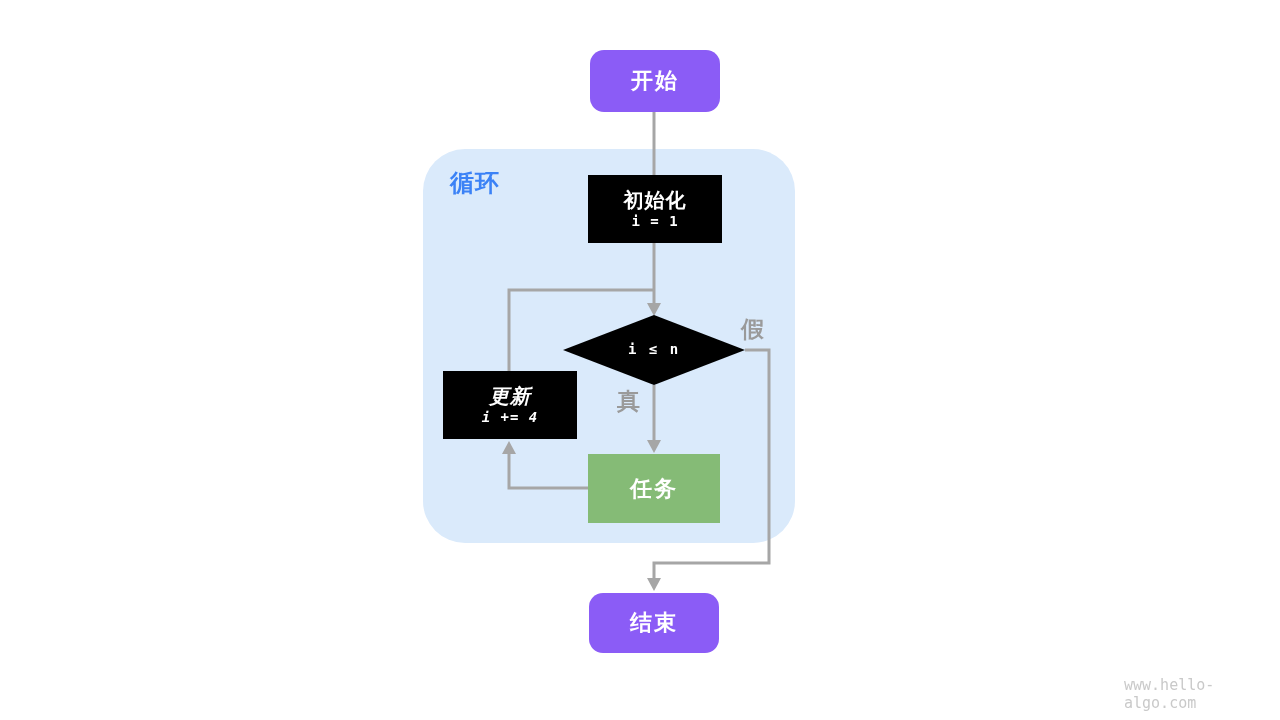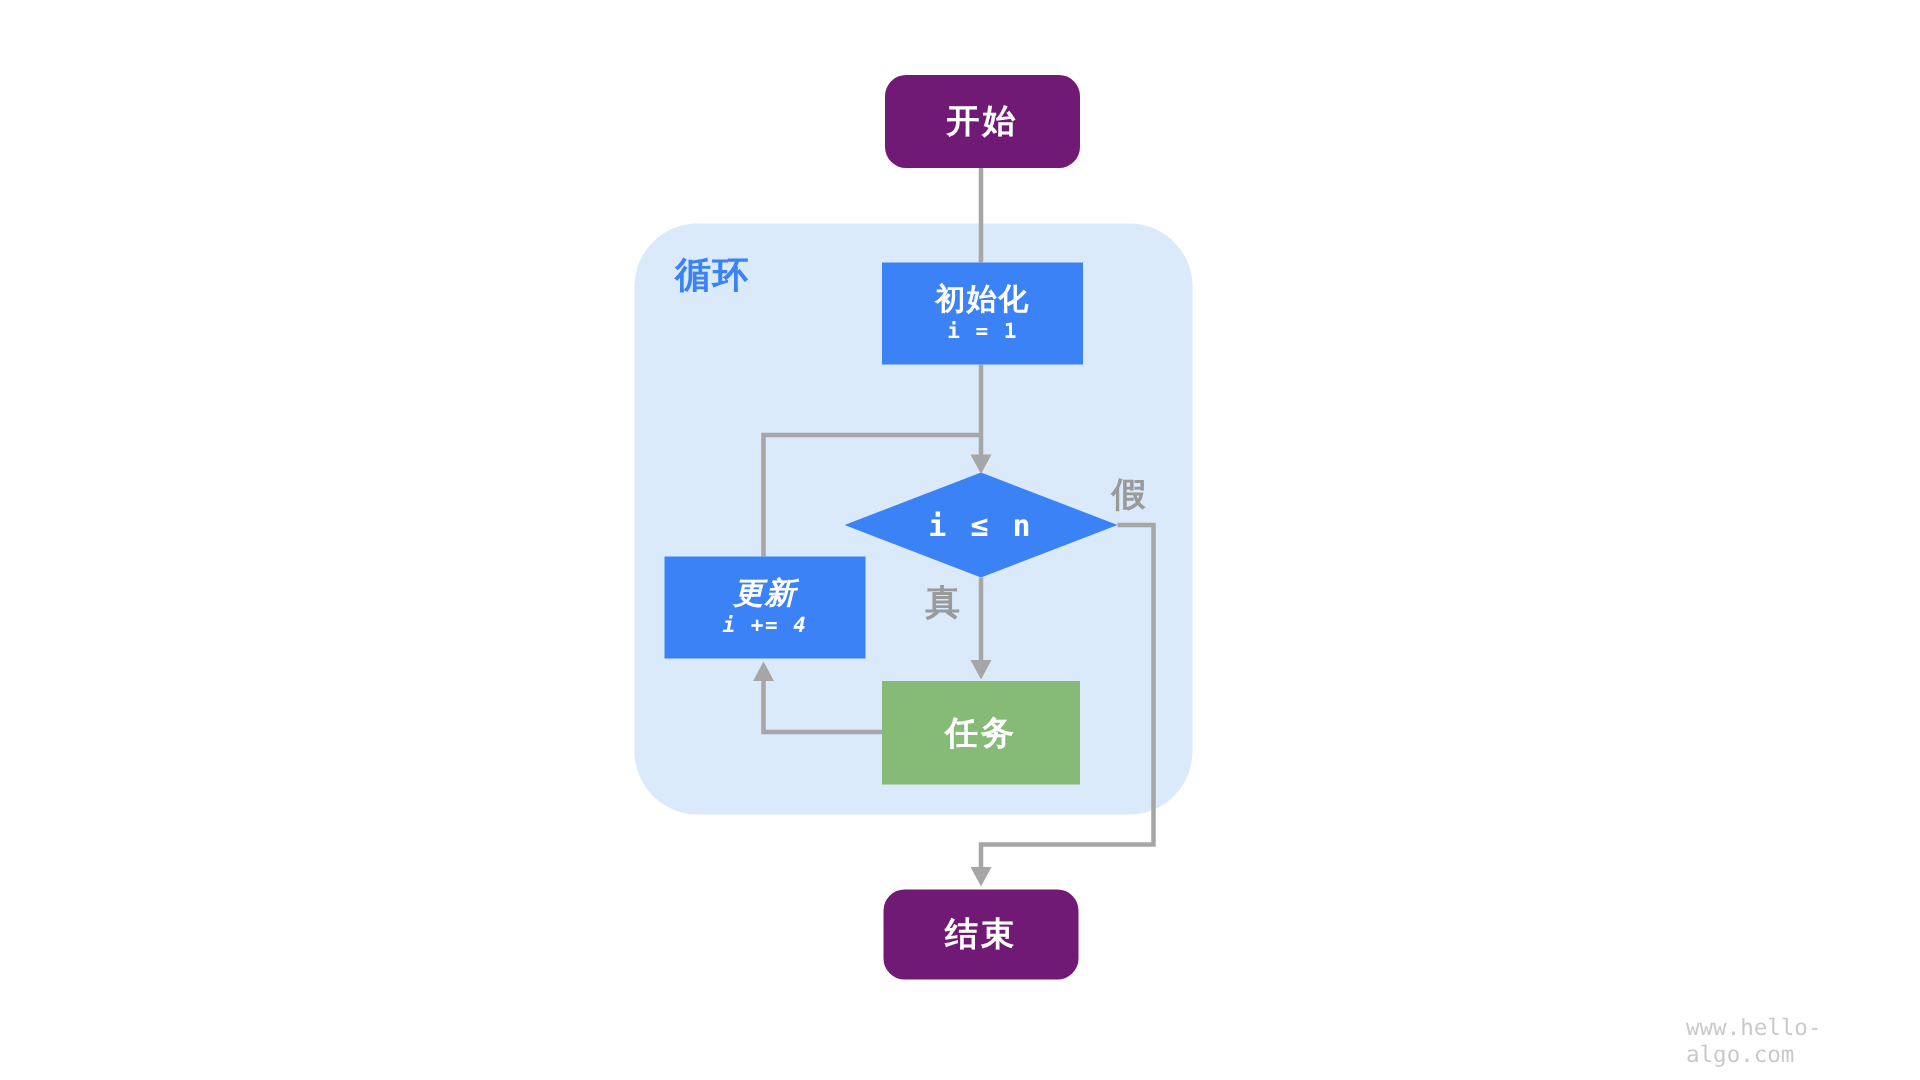--- a/index.html
+++ b/index.html
@@ -35,46 +35,46 @@
     position: absolute;
     display: flex;
     flex-direction: column;
     align-items: center;
     justify-content: center;
     color: #ffffff;
     font-weight: bold;
     line-height: 1.25;
   }
   .node-terminal {
-    background: #701a75;
+    background: #8b5cf6;
     border-radius: 14px;
     font-size: 22px;
     letter-spacing: 2px;
   }
-  .node-blue  { background: #3b82f6; }
+  .node-blue  { background: #000000; }
   .node-green { background: #85bb76; font-size: 22px; letter-spacing: 2px; }
   .node-start { left: 590px; top: 50px;  width: 130px; height: 62px; }
   .node-init  { left: 588px; top: 175px; width: 134px; height: 68px; }
   .node-cond  {
     left: 563px; top: 315px; width: 182px; height: 70px;
     clip-path: polygon(50% 0%, 100% 50%, 50% 100%, 0% 50%);
   }
   .node-update { left: 443px; top: 371px; width: 134px; height: 68px; font-style: italic; }
   .node-task   { left: 588px; top: 454px; width: 132px; height: 69px; justify-content: center; }
   .node-end    { left: 589px; top: 593px; width: 130px; height: 60px; text-align: right; }
   .node-title { font-size: 20px; letter-spacing: 1px; }
   .node-code {
     font-family: "DejaVu Sans Mono", "Liberation Mono", monospace;
     font-size: 14px;
     font-weight: bold;
     letter-spacing: 1px;
   }
   .cond-code {
     font-family: "DejaVu Sans Mono", "Liberation Mono", monospace;
-    font-size: 20px;
+    font-size: 14px;
     font-weight: bold;
     letter-spacing: 2px;
   }
   .branch-label {
     position: absolute;
     font-size: 23px;
     font-weight: bold;
     color: #9a9a9a;
   }
   .branch-true  { left: 617px; top: 386px; }

